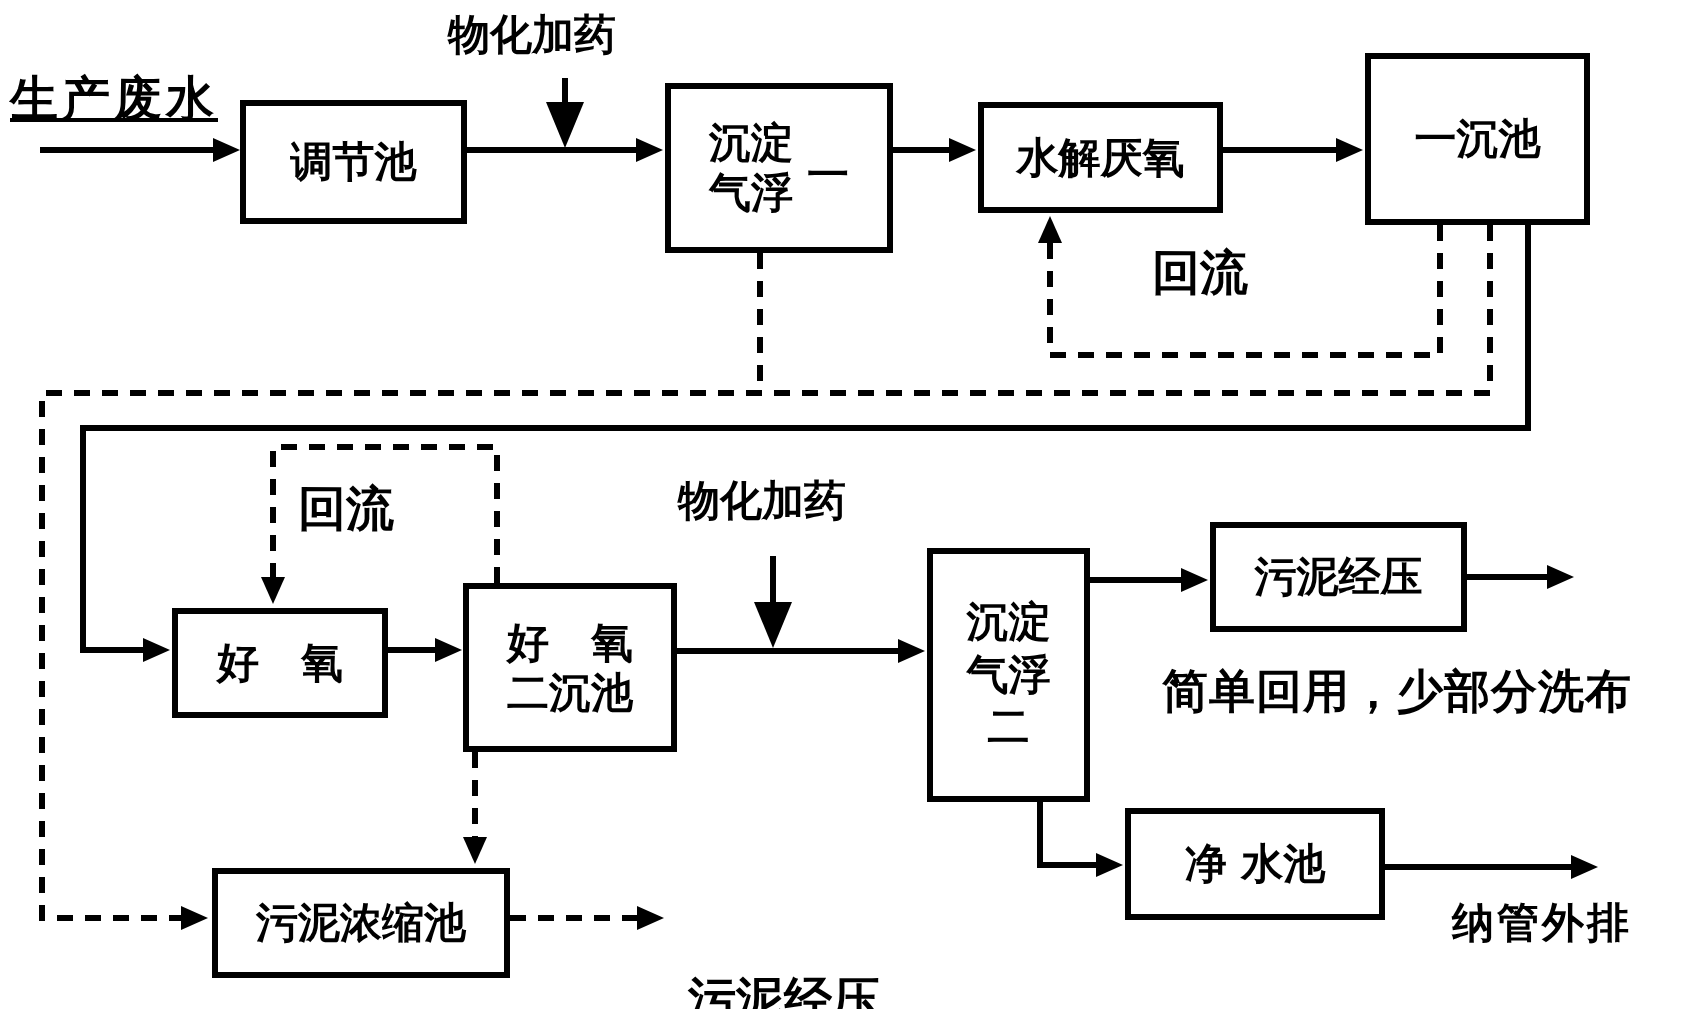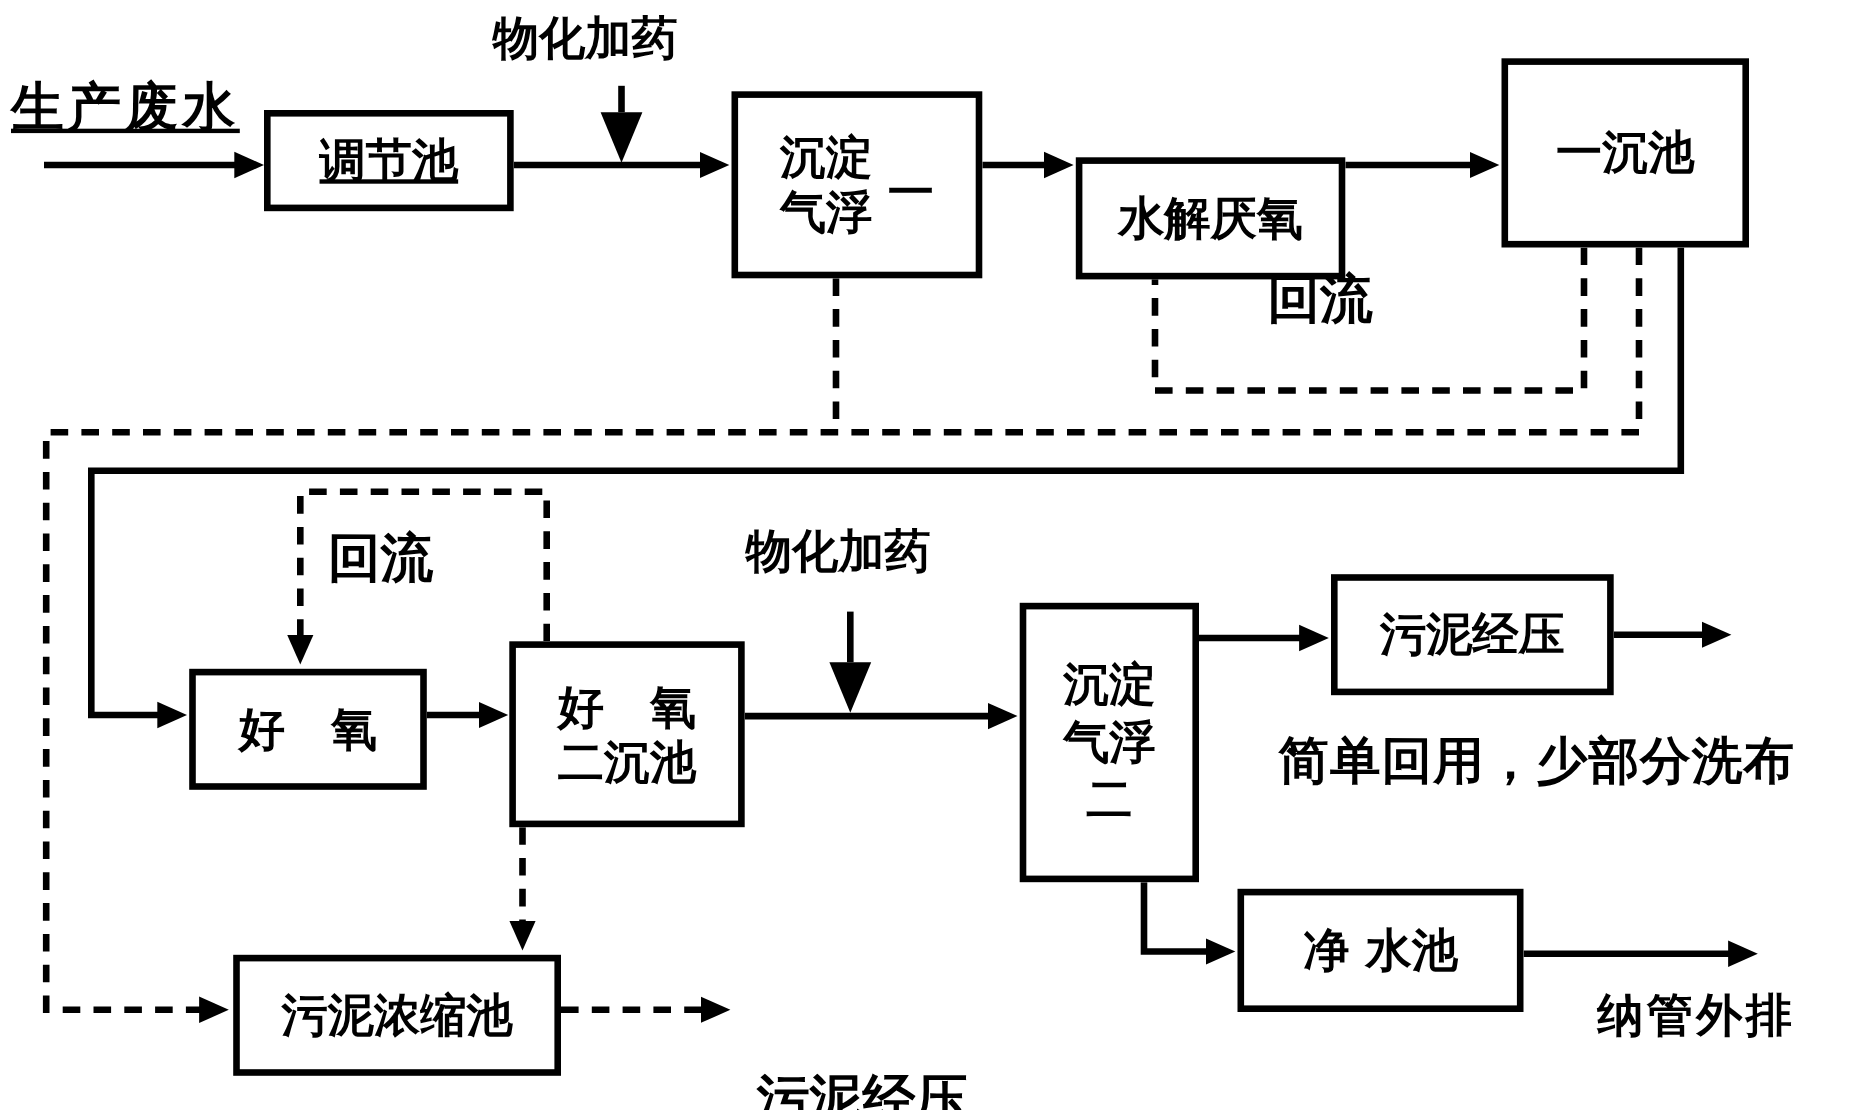--- a/index.html
+++ b/index.html
@@ -55,35 +55,35 @@
 
       <path d="M1440 225 V355 H1050 V242" marker-end="url(#ah)"></path>
       <path d="M1490 225 V393 H42 V918 H182" marker-end="url(#ah)"></path>
       <path d="M760 253 V390"></path>
       <path d="M497 583 V447 H273 V578" marker-end="url(#ah)"></path>
       <path d="M475 752 V838" marker-end="url(#ah)"></path>
       <path d="M510 918 H638" marker-end="url(#ah)"></path>
     </g>
   </svg>
 
-  <div class="box fs50" style="left:240px;top:100px;width:227px;height:92px;text-decoration:underline;">
+  <div class="box fs50" style="left:240px;top:100px;width:227px;height:124px;">
     <span>调节池</span>
   </div>
 
   <div class="box fs50" style="left:665px;top:83px;width:228px;height:170px;">
     <div class="row" style="gap:14px;">
       <div class="stack">
         <span>沉淀</span>
         <span>气浮</span>
       </div>
       <span style="margin-top:14px;">一</span>
     </div>
   </div>
 
-  <div class="box fs50" style="left:978px;top:102px;width:245px;height:111px;margin-top:41px;">
+  <div class="box fs50" style="left:978px;top:102px;width:245px;height:111px;">
     <span>水解厌氧</span>
   </div>
 
   <div class="box fs50" style="left:1365px;top:53px;width:225px;height:172px;">
     <div class="stack">
       <span>一沉池</span>
     </div>
   </div>
 
   <div class="box fs50" style="left:172px;top:608px;width:216px;height:110px;">

